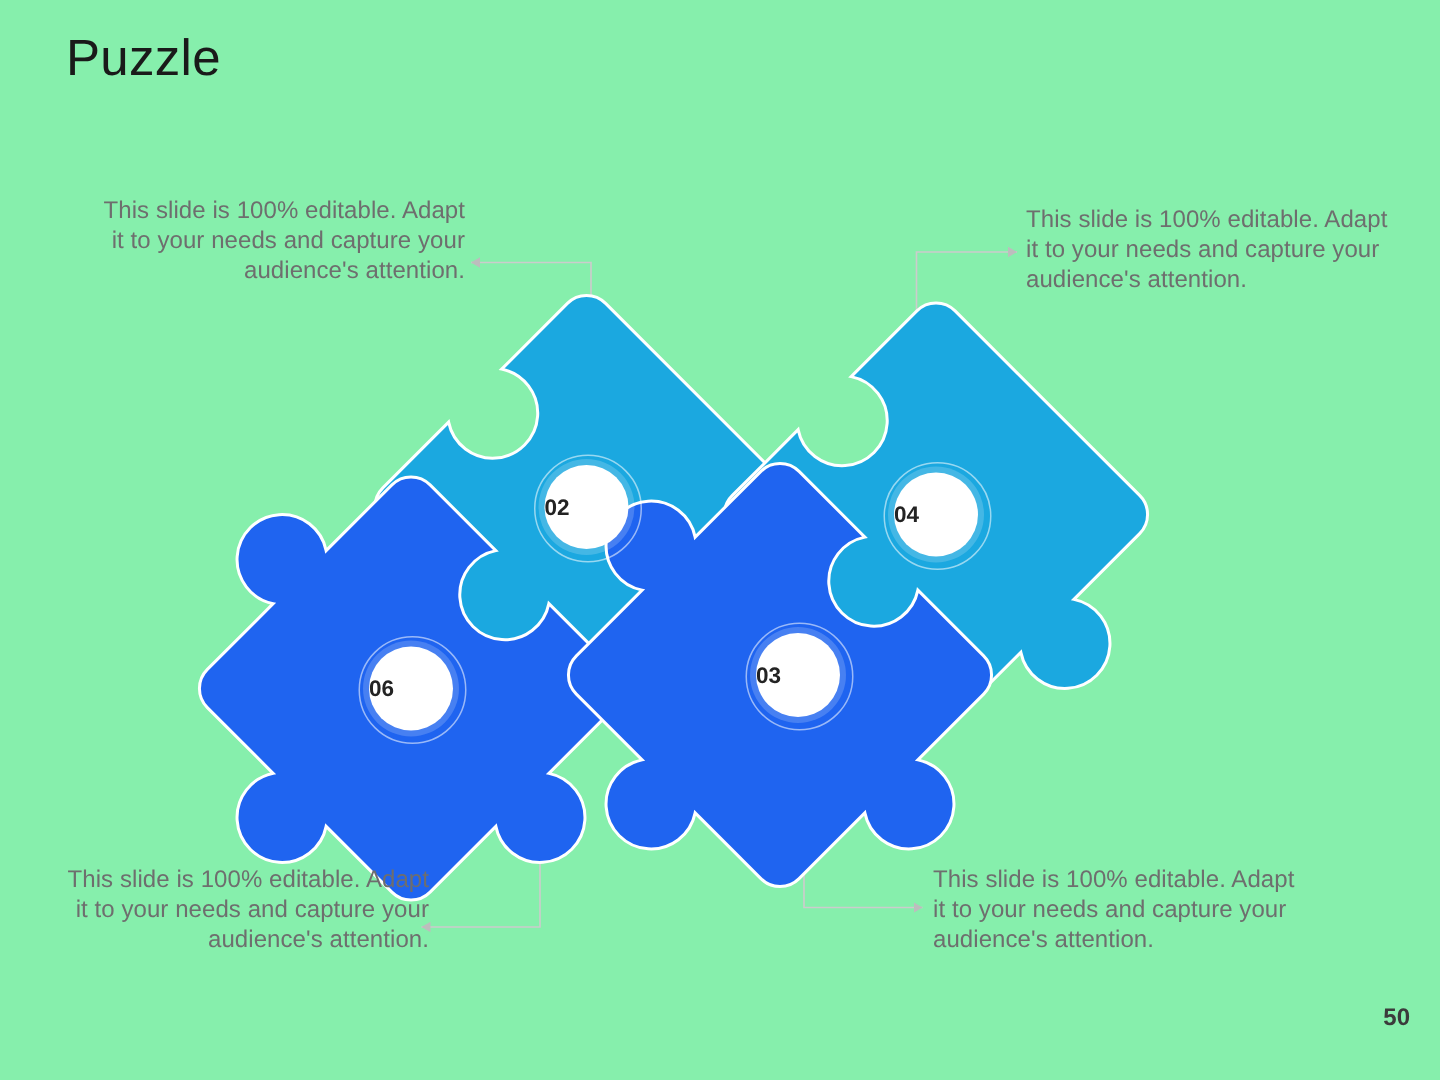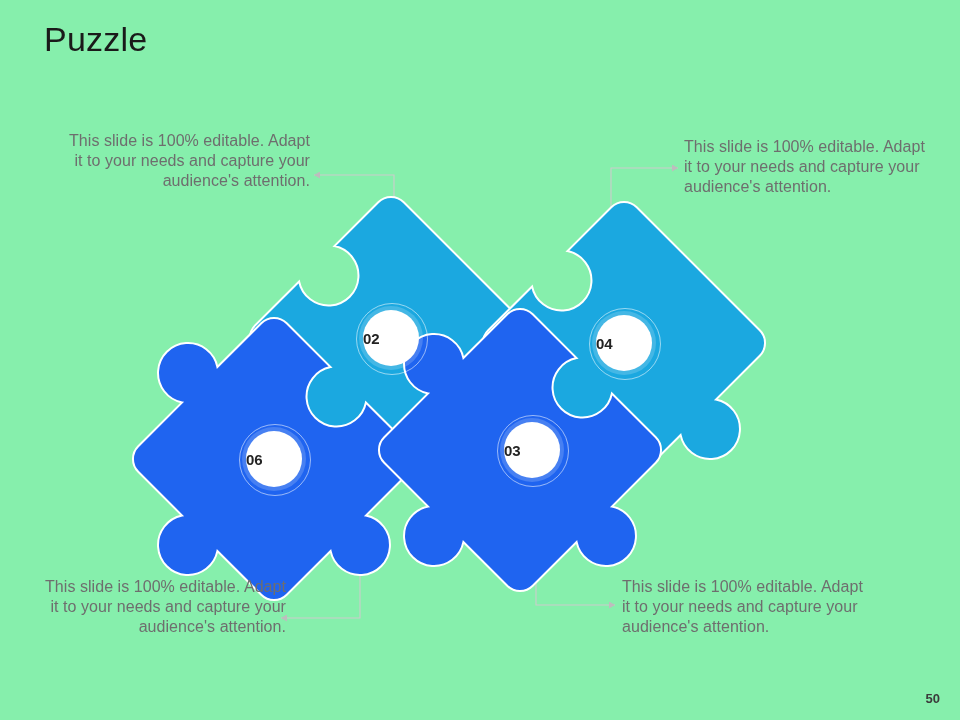--- a/index.html
+++ b/index.html
@@ -84,22 +84,22 @@
 
   #badge-01 { left: 246px; top: 431px; }
   #badge-02 { left: 363px; top: 310px; }
   #badge-03 { left: 504px; top: 422px; }
   #badge-04 { left: 596px; top: 315px; }
 
   
   #page-number {
     position: absolute;
     right: 20px;
-    bottom: 14px;
-    font-size: 13px;
+    bottom: 32px;
+    font-size: 16px;
     font-weight: 700;
     color: #3b3b3b;
   }
 </style>
 </head>
 <body>
 
 <div id="slide">
 
   <div id="page-title">Puzzle</div>

